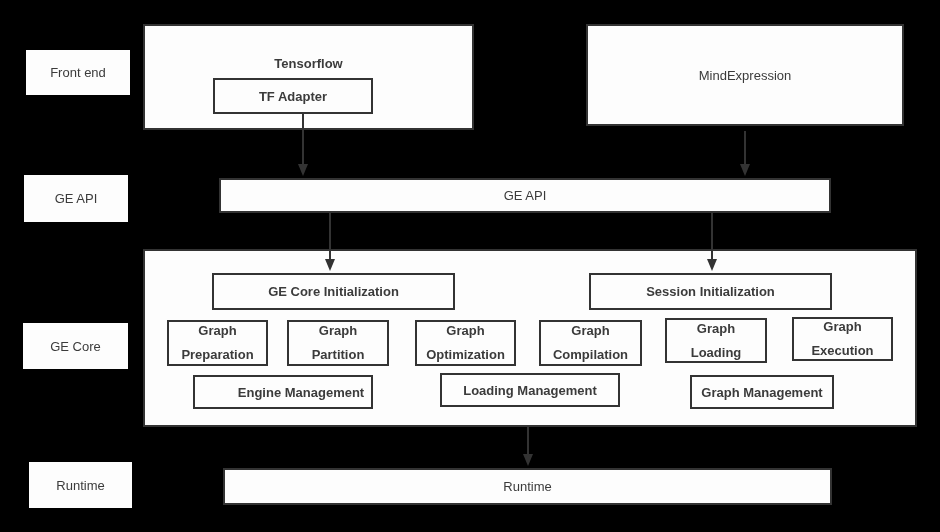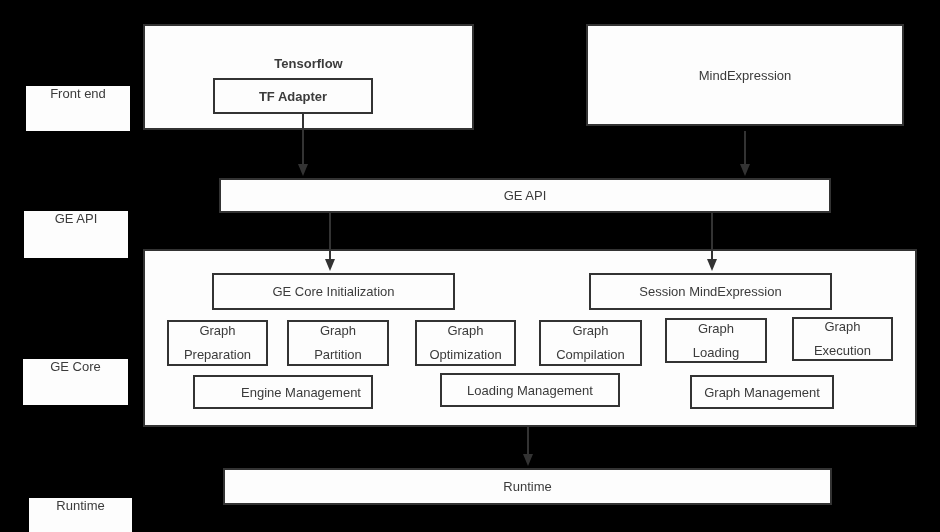--- a/index.html
+++ b/index.html
@@ -15,23 +15,22 @@
     width:940px;height:532px;
     background:var(--background);
     font-family:"Liberation Sans","DejaVu Sans",sans-serif;
     color:var(--text);
     font-size:13px;
     overflow:hidden;
   }
   .side-label{
     position:absolute;
     background:var(--box_fill);
-    display:flex;align-items:flex-start;justify-content:center;
+    display:flex;align-items:center;justify-content:center;
     text-align:center;
-    margin-top:36px;
   }
   .box{
     position:absolute;
     background:var(--box_fill);
     border:2px solid var(--box_border);
     box-sizing:border-box;
     display:flex;align-items:center;justify-content:center;
     text-align:center;
   }
   .box.no-center{display:block;}
@@ -80,27 +79,27 @@
   </div>
 
   <div class="box" style="left:586px;top:24px;width:318px;height:102px;">
     <span>MindExpression</span>
   </div>
 
   <div class="box" style="left:219px;top:178px;width:612px;height:35px;">
     <span>GE API</span>
   </div>
 
-  <div class="box no-center" style="left:143px;top:249px;width:774px;height:178px;">
+  <div class="box no-center" style="left:143px;top:249px;width:774px;height:178px;font-weight:bold;">
 
     <div class="box" style="left:67px;top:22px;width:243px;height:37px;">
       <span>GE Core Initialization</span>
     </div>
     <div class="box" style="left:444px;top:22px;width:243px;height:37px;">
-      <span>Session MindExpression</span>
+      <span>Session Initialization</span>
     </div>
 
     <div class="box two-line" style="left:22px;top:69px;width:101px;height:46px;">
       <span class="two-line">Graph
 Preparation</span>
     </div>
     <div class="box two-line" style="left:142px;top:69px;width:102px;height:46px;">
       <span class="two-line">Graph
 Partition</span>
     </div>

